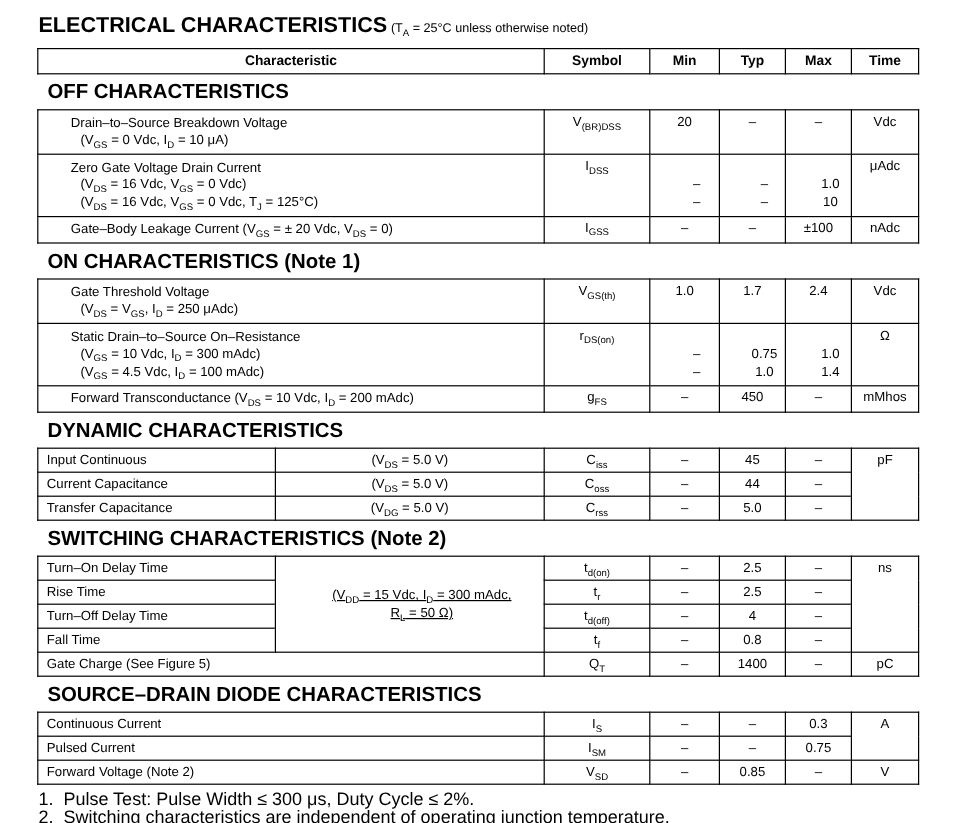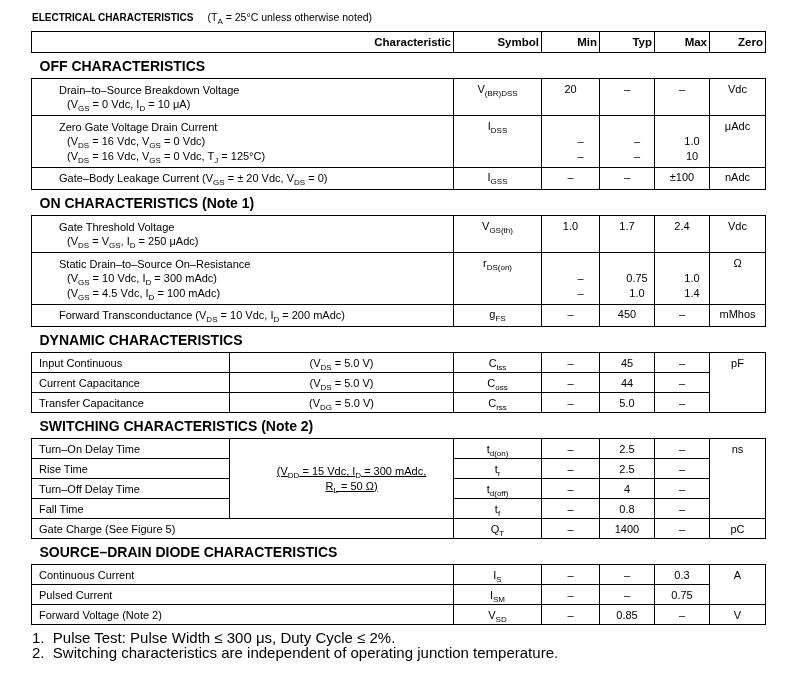--- a/index.html
+++ b/index.html
@@ -6,42 +6,42 @@
   html, body { margin: 0; padding: 0; }
   body {
     width: 795px; height: 686px;
     background: #ffffff; color: #000;
     font-family: "Liberation Sans", sans-serif;
     font-size: 11px;
   }
   .page { padding: 9px 30px 0 31px; }
 
   .title { margin: 2px 0 8px 1px; white-space: nowrap; }
-  .t-main { font-weight: bold; font-size: 10px; }
-  .t-cond { font-size: 10.5px; margin-left: 11px; }
+  .t-main { font-weight: bold; font-size: 18px; }
+  .t-cond { font-size: 10.5px; margin-left: 0; }
 
   table.spec {
     border-collapse: collapse;
     table-layout: fixed;
     width: 734px;
     font-size: 11px;
   }
   td, th { border: 1px solid #000; vertical-align: top; }
   th {
-    font-weight: bold; text-align: right;
+    font-weight: bold; text-align: center;
     font-size: 11.5px; padding: 4px 2px;
   }
   td { padding: 3.5px 5px 3.5px 7px; }
   td.ctr { text-align: center; padding-left: 2px; padding-right: 2px; }
   td.mid { vertical-align: middle; text-decoration: underline; }
 
   tr.section td {
     border: none;
     font-weight: bold;
-    font-size: 14px;
+    font-size: 17px;
     padding: 5px 0 4px 8px;
   }
 
   .ln { line-height: 14.5px; min-height: 14.5px; margin-left: 20px; }
   .ind { padding-left: 8px; }
 
   sub { font-size: 8px; line-height: 0; }
 
   .footnotes { margin: 5px 0 0 1px; font-size: 15px; }
   .fn { line-height: 15px; white-space: pre-wrap; }
@@ -67,21 +67,21 @@
         <col style="width:56px">
     </colgroup>
     <tbody>
 
     <tr>
       <th colspan="2">Characteristic</th>
       <th>Symbol</th>
       <th>Min</th>
       <th>Typ</th>
       <th>Max</th>
-      <th>Zero</th>
+      <th>Time</th>
     </tr>
 
     <tr class="section">
       <td colspan="7">OFF CHARACTERISTICS</td>
     </tr>
 
     <tr>
       <td colspan="2">
         <div class="ln">Drain–to–Source Breakdown Voltage</div>
         <div class="ln ind">(V<sub>GS</sub> = 0 Vdc, I<sub>D</sub> = 10 μA)</div>

